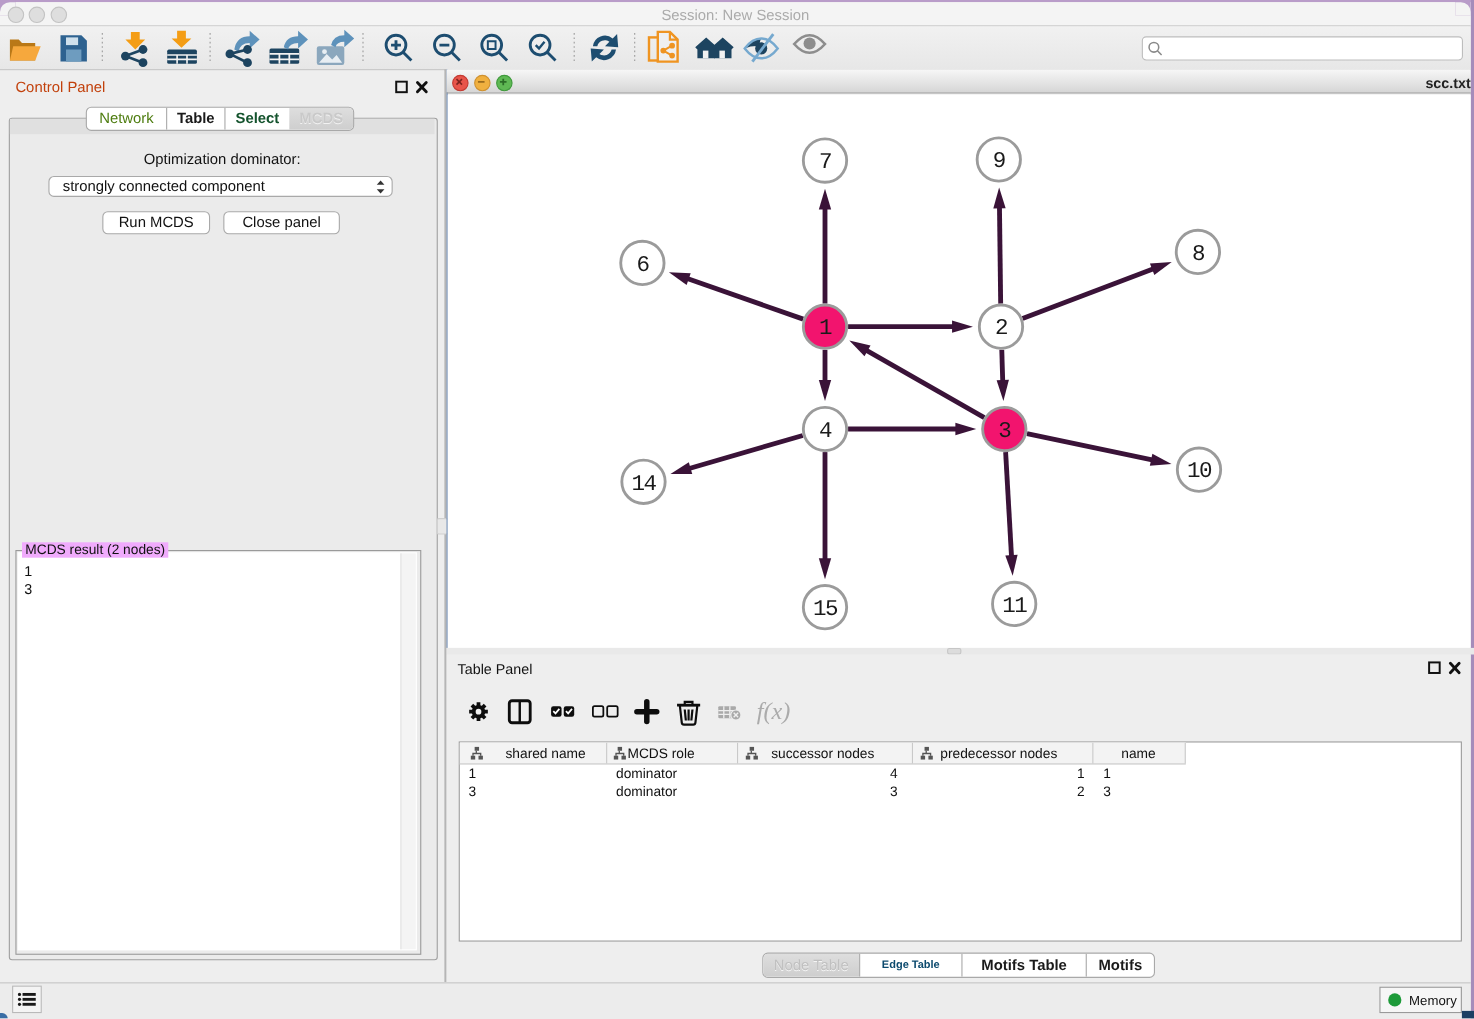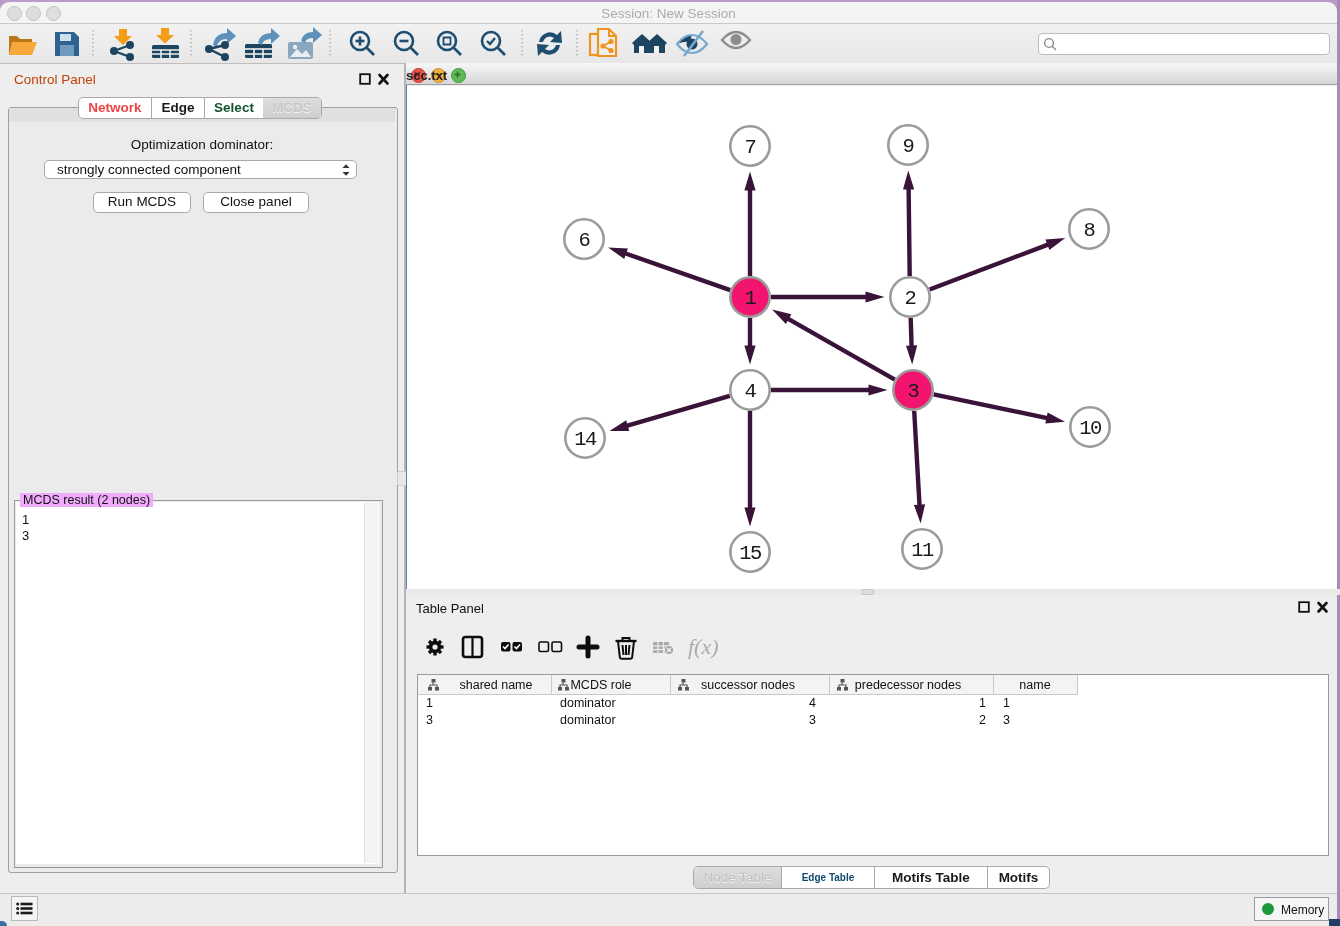--- a/index.html
+++ b/index.html
@@ -158,22 +158,22 @@
 <g stroke="#111" stroke-width="2.6" stroke-linecap="round">
       <line x1="21.5" y1="2" x2="29.5" y2="10.5"></line>
       <line x1="29.5" y1="2" x2="21.5" y2="10.5"></line>
     </g>
 </svg>
 
 <div class="abs" style="left:8px;top:107px;width:388px;height:764px;border:1px solid #9f9f9f;border-radius:3px;background:#ebebeb"></div>
 <div class="abs" style="left:9px;top:108px;width:386px;height:14px;background:#e0e0e0"></div>
 
 <div class="abs" style="left:78px;top:97px;height:20px;border:1px solid #a9a9a9;border-radius:5px;overflow:hidden;display:flex;background:#fff">
-<div style="width:72px;font-size:13.5px;font-weight:bold;color:#ef4444;text-align:center;line-height:20px">Network</div>
-<div style="width:53px;border-left:1px solid #a9a9a9;box-sizing:border-box;font-size:13.5px;font-weight:bold;color:#1a1a1a;text-align:center;line-height:20px">Edge</div>
+<div style="width:72px;font-size:13.5px;font-weight:normal;color:#4d7c0f;text-align:center;line-height:20px">Network</div>
+<div style="width:53px;border-left:1px solid #a9a9a9;box-sizing:border-box;font-size:13.5px;font-weight:bold;color:#1a1a1a;text-align:center;line-height:20px">Table</div>
 <div style="width:59px;border-left:1px solid #a9a9a9;box-sizing:border-box;font-size:13.5px;font-weight:bold;color:#14532d;text-align:center;line-height:20px">Select</div>
 <div style="width:58px;background:linear-gradient(#dedede,#cecece);font-size:13.5px;font-weight:bold;color:#c9c9c9;text-shadow:0 1px 0 #f2f2f2;text-align:center;line-height:20px">MCDS</div>
 </div>
 
 <div class="abs" style="left:0;top:137px;width:404px;text-align:center;font-size:13.5px;color:#111">Optimization dominator:</div>
 <div class="abs" style="left:44px;top:160px;width:313px;height:19px;background:#fff;border:1px solid #a9a9a9;border-radius:5px;box-sizing:border-box"></div>
 <div class="abs" style="left:57px;top:162px;font-size:13.5px;color:#111">strongly connected component</div>
 <svg class="abs" style="left:340px;top:163px" width="12" height="14" viewBox="0 0 12 14">
 <path d="M2.5 5 l3.5 -3.8 3.5 3.8 z M2.5 9 l3.5 3.8 3.5 -3.8 z" fill="#333"></path>
 </svg>
@@ -198,21 +198,21 @@
 <g stroke="#7e241e" stroke-width="1.5">
       <line x1="4" y1="4" x2="9" y2="9"></line>
       <line x1="9" y1="4" x2="4" y2="9"></line>
     </g>
 <line x1="23.5" y1="6.5" x2="29.5" y2="6.5" stroke="#9a6b1d" stroke-width="1.6"></line>
 <g stroke="#2c6e28" stroke-width="1.6">
       <line x1="43.5" y1="6.5" x2="49.5" y2="6.5"></line>
       <line x1="46.5" y1="3.5" x2="46.5" y2="9.5"></line>
     </g>
 </svg>
-<div class="abs" style="left:406px;top:68px;width:931px;text-align:left;font-size:13px;font-weight:bold;color:#222">scc.txt</div>
+<div class="abs" style="left:406px;top:68px;width:931px;text-align:right;font-size:13px;font-weight:bold;color:#222">scc.txt</div>
 <div class="abs" style="left:407px;top:86px;width:930px;height:503px;background:#fff"></div>
 <div class="abs" style="left:406px;top:86px;width:931px;height:503px" id="graphwrap">
 <svg width="931" height="503" viewBox="0 0 931 503" style="position:absolute;left:0;top:0">
 <line x1="344.0" y1="190.0" x2="344.0" y2="102.5" stroke="#3a1338" stroke-width="4.4"></line>
 <polygon points="344.0,85.5 349.6,104.5 338.4,104.5" fill="#3a1338"></polygon>
 <line x1="324.2" y1="204.1" x2="218.1" y2="167.0" stroke="#3a1338" stroke-width="4.4"></line>
 <polygon points="202.1,161.4 221.9,162.4 218.2,173.0" fill="#3a1338"></polygon>
 <line x1="365.0" y1="211.0" x2="461.5" y2="211.0" stroke="#3a1338" stroke-width="4.4"></line>
 <polygon points="478.5,211.0 459.5,216.6 459.5,205.4" fill="#3a1338"></polygon>
 <line x1="344.0" y1="232.0" x2="344.0" y2="261.5" stroke="#3a1338" stroke-width="4.4"></line>

